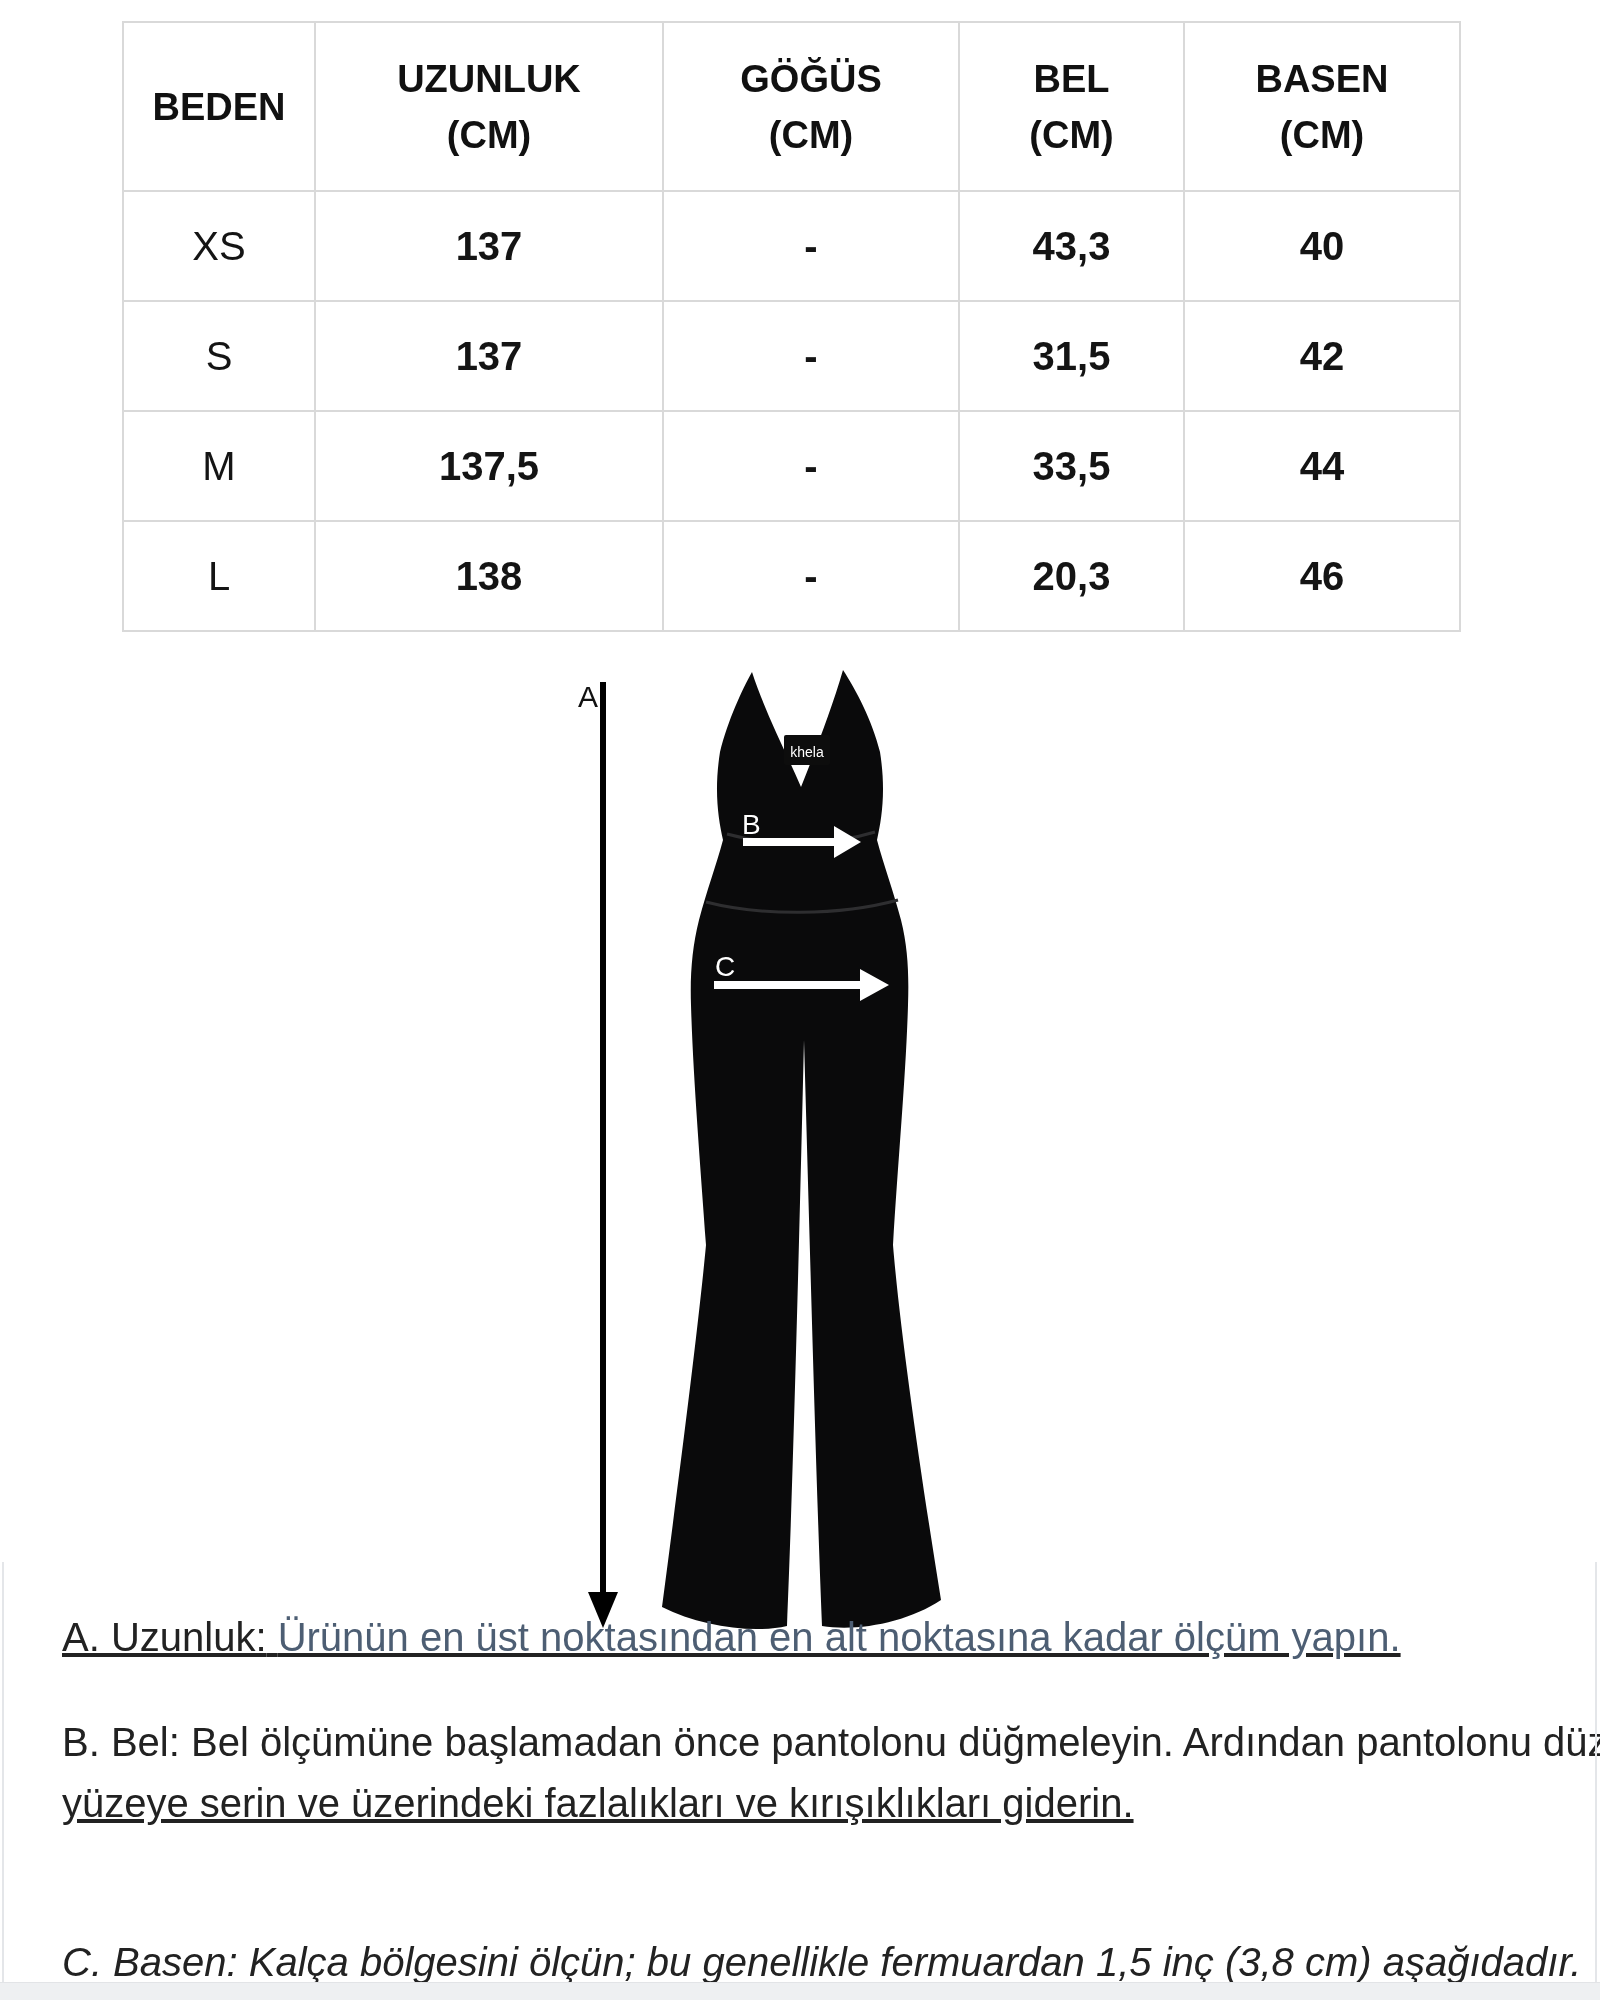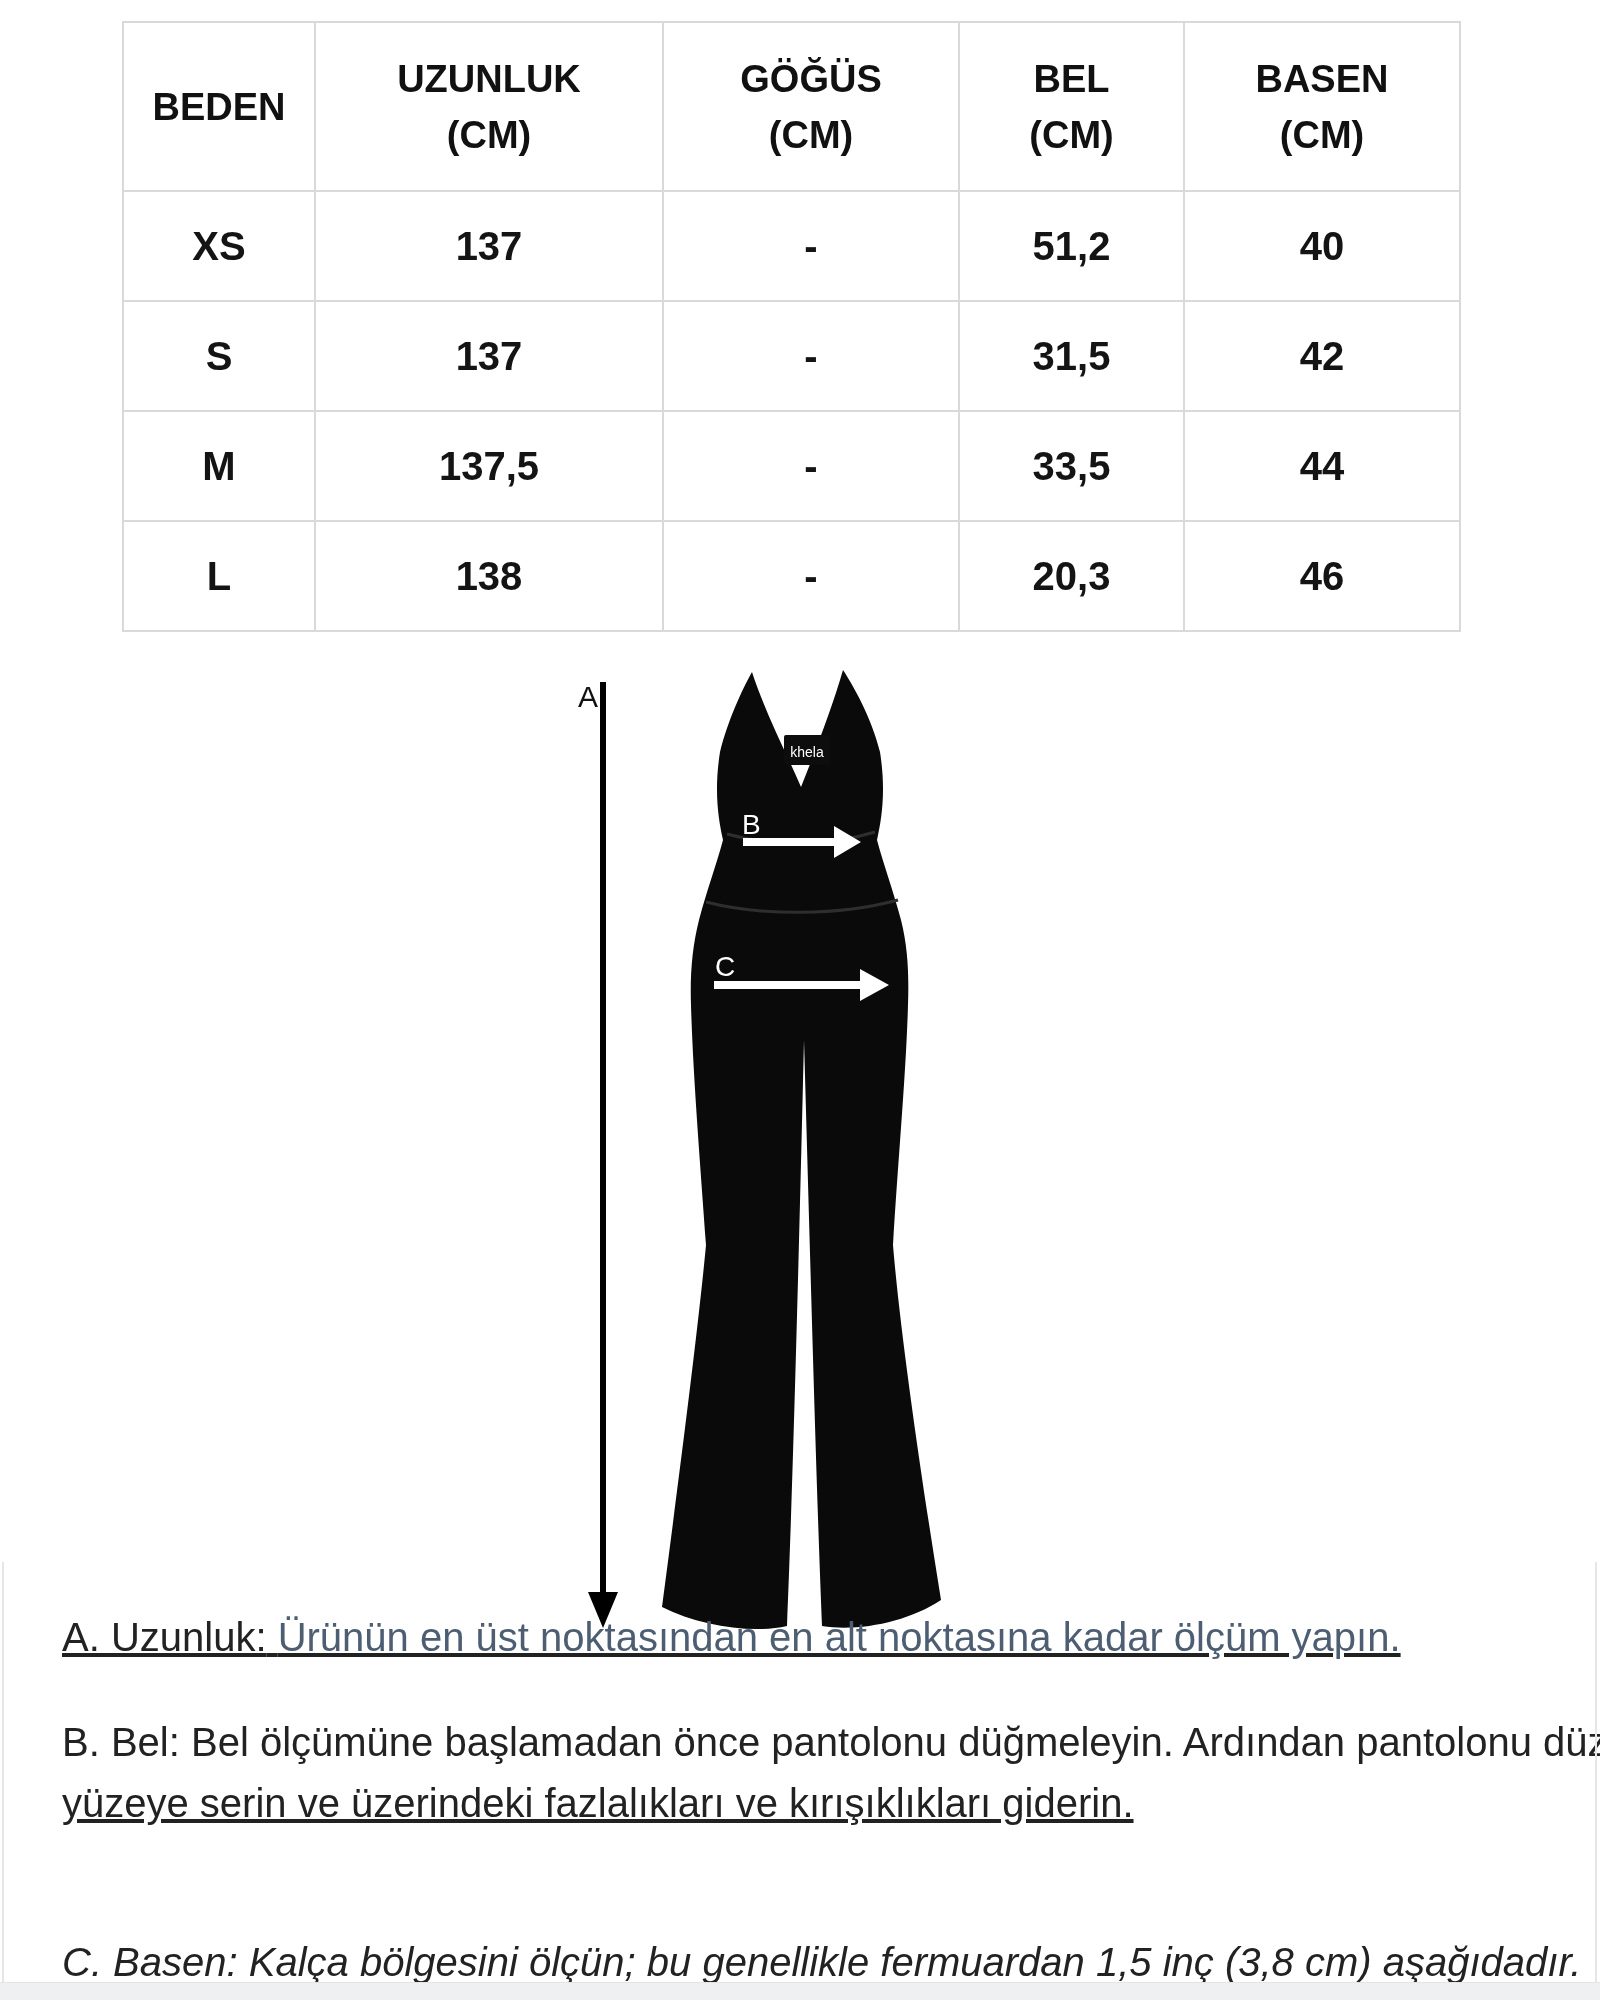--- a/index.html
+++ b/index.html
@@ -14,21 +14,21 @@
   table.size-table{
     width:100%;border-collapse:collapse;table-layout:fixed;
     background:#fff;
   }
   table.size-table td{
     border:2px solid #d9d9d9;text-align:center;vertical-align:middle;
     padding:0;
   }
   .size-table .hdr{height:167px;font-weight:bold;font-size:38px;line-height:56px;color:#111;}
   .size-table .cell{height:108px;font-size:40px;font-weight:bold;color:#141414;}
-  .size-table .rowlabel{font-weight:bold;font-size:40px;margin-top:32px;}
+  .size-table .rowlabel{font-weight:normal;font-size:40px;margin-top:32px;}
   col.c0{width:192px;} col.c1{width:348px;} col.c2{width:296px;}
   col.c3{width:225px;} col.c4{width:276px;}
 
   
   .figure-svg{position:absolute;left:540px;top:648px;width:440px;height:1012px;}
 
   
   .note-line{
     position:absolute;left:62px;font-size:40px;line-height:48px;
     white-space:nowrap;color:#222222;
@@ -77,21 +77,21 @@
         </td>
         <td class="hdr">
           <div>BASEN</div>
           <div>(CM)</div>
         </td>
       </tr>
       <tr>
         <td class="cell rowlabel">XS</td>
         <td class="cell">137</td>
         <td class="cell">-</td>
-        <td class="cell">51,2</td>
+        <td class="cell">43,3</td>
         <td class="cell">40</td>
       </tr>
       <tr>
         <td class="cell rowlabel">S</td>
         <td class="cell">137</td>
         <td class="cell">-</td>
         <td class="cell">31,5</td>
         <td class="cell">42</td>
       </tr>
       <tr>

